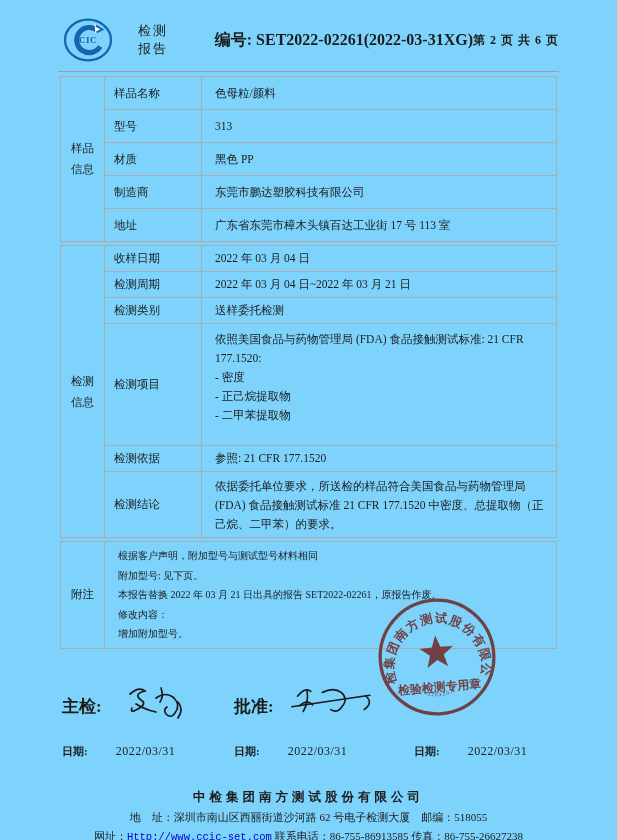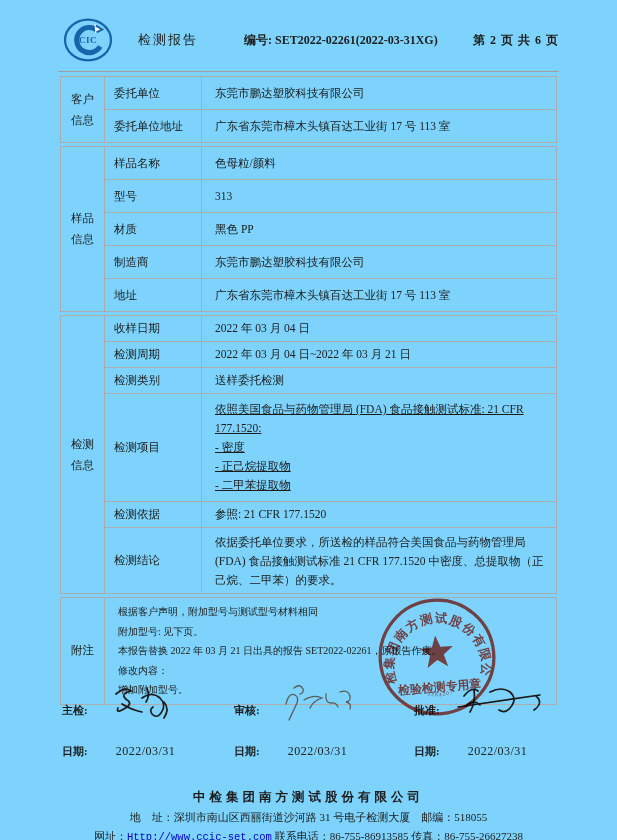--- a/index.html
+++ b/index.html
@@ -9,42 +9,42 @@
     font-family:"Liberation Serif","DejaVu Serif",serif;
     color:#1c1c1c;
   }
   .page { position:relative; width:617px; height:840px; overflow:hidden; background:#7dd3fc; }
 
   
   .hdr { position:absolute; left:62px; top:14px; width:497px; height:52px;
          display:flex; align-items:center; }
   .hdr .logo { flex:0 0 auto; }
   .hdr .title { font-size:13px; font-weight:normal; margin-left:24px; letter-spacing:2px; }
-  .hdr .no { font-size:12px; font-weight:bold; margin-left:46px; white-space:nowrap; }
+  .hdr .no { font-size:16px; font-weight:bold; margin-left:46px; white-space:nowrap; }
   .hdr .pageinfo { font-size:12px; font-weight:bold; margin-left:auto; letter-spacing:1px; white-space:nowrap; }
   .hdr-rule { position:absolute; left:58px; top:71px; width:501px; border-top:1.5px solid #9d9d9d; }
 
   
   .tables { position:absolute; left:60px; top:76px; width:497px; }
   table { border-collapse:collapse; width:100%; table-layout:fixed; margin-bottom:3px; }
   td { border:1px solid #acacac; font-size:11.5px; vertical-align:middle; }
   col.c-side { width:44px; }
   col.c-lab  { width:97px; }
   .side { text-align:center; white-space:pre-line; line-height:21px; }
   .lab  { padding-left:9px; }
   .val  { padding:3px 10px 3px 13px; white-space:pre-line; line-height:19px; }
   tr.h33 td { height:33px; }
   tr.h25 td { height:25px; }
   .notes-val { padding:4px 10px 4px 13px; white-space:pre-line; line-height:19.5px; font-size:10px; }
 
   
   .signoff { position:absolute; left:62px; top:680px; width:497px; }
   .sig-row { display:flex; align-items:flex-end; height:42px; }
   .sig-col { display:flex; align-items:flex-end; }
-  .sig-col .role { font-size:11px; font-weight:bold; white-space:nowrap; padding-bottom:4px; }
+  .sig-col .role { font-size:17px; font-weight:bold; white-space:nowrap; padding-bottom:4px; }
   .sig-c1 { width:172px; } .sig-c2 { width:180px; } .sig-c3 { width:145px; }
   .sig-art { margin-left:14px; }
   .date-row { display:flex; margin-top:22px; font-size:12px; }
   .date-col { display:flex; }
   .date-col .dlab { font-weight:bold; font-size:11px; white-space:nowrap; }
   .date-col .dval { margin-left:28px; letter-spacing:0.5px; }
   .date-c1 { width:172px; } .date-c2 { width:180px; } .date-c3 { width:145px; }
 
   
   .stamp { position:absolute; left:375px; top:595px; width:124px; height:124px;
@@ -70,39 +70,20 @@
       <text x="30" y="30" text-anchor="middle" font-size="10.5" font-weight="bold" letter-spacing="0.5" fill="#1565ad" font-family="Liberation Serif, DejaVu Serif, serif">CIC</text>
     </svg>
     <div class="title">检测报告</div>
     <div class="no"><span>编号: </span><span>SET2022-02261(2022-03-31XG)</span></div>
     <div class="pageinfo">第 2 页 共 6 页</div>
   </div>
   <div class="hdr-rule"></div>
 
   <div class="tables">
 
-    <table>
-      <colgroup>
-          <col class="c-side">
-          <col class="c-lab">
-          <col>
-        </colgroup>
-      <tbody>
-          <tr class="h33">
-        <td class="side" rowspan="2">客户
-信息</td>
-        <td class="lab">委托单位</td>
-        <td class="val">东莞市鹏达塑胶科技有限公司</td>
-      </tr>
-      <tr class="h33">
-        <td class="lab">委托单位地址</td>
-        <td class="val">广东省东莞市樟木头镇百达工业街 17 号 113 室</td>
-      </tr>
-    </tbody>
-      </table>
 
     <table>
       <colgroup>
           <col class="c-side">
           <col class="c-lab">
           <col>
         </colgroup>
       <tbody>
           <tr class="h33">
         <td class="side" rowspan="5">样品
@@ -145,21 +126,21 @@
       <tr class="h25">
         <td class="lab">检测周期</td>
         <td class="val">2022 年 03 月 04 日~2022 年 03 月 21 日</td>
       </tr>
       <tr class="h25">
         <td class="lab">检测类别</td>
         <td class="val">送样委托检测</td>
       </tr>
       <tr>
         <td class="lab">检测项目</td>
-        <td class="val" style="padding-top:6px;padding-bottom:6px;text-decoration:underline;">依照美国食品与药物管理局 (FDA) 食品接触测试标准: 21 CFR
+        <td class="val" style="padding-top:6px;padding-bottom:20px;">依照美国食品与药物管理局 (FDA) 食品接触测试标准: 21 CFR
 177.1520:
 -  密度
 -  正己烷提取物
 -  二甲苯提取物</td>
       </tr>
       <tr class="h25">
         <td class="lab">检测依据</td>
         <td class="val">参照: 21 CFR 177.1520</td>
       </tr>
       <tr>
@@ -192,33 +173,20 @@
       <div class="sig-col sig-c1">
         <span class="role">主检:</span>
         <svg class="sig-art" width="86" height="42" viewBox="0 0 86 42">
           <title>赵亮</title>
           <g fill="none" stroke="#1a1a1a" stroke-width="1.7" stroke-linecap="round">
             <path d="M14 14 q9 -8 15 -3 q-12 3 -4 9 q7 4 -5 10 q-6 3 -4 -2"></path>
             <path d="M20 24 q10 6 20 8"></path>
             <path d="M45 8 q3 8 -1 14"></path>
             <path d="M40 18 q10 -7 18 0 q7 7 1 15 q-4 6 -9 1 q-3 -4 1 -7"></path>
             <path d="M62 22 q6 7 0 16"></path>
-          </g>
-        </svg>
-      </div>
-      <div class="sig-col sig-c2">
-        <span class="role">审核:</span>
-        <svg class="sig-art" width="92" height="42" viewBox="0 0 92 42">
-          <title></title>
-          <g fill="none" stroke="#5a5a5a" stroke-width="1.3" stroke-linecap="round">
-            <path d="M12 24 q3 -12 9 -9 q4 2 2 8 l-8 17"></path>
-            <path d="M20 8 q6 -5 9 1 q1 4 -3 5"></path>
-            <path d="M30 20 q10 -6 18 -2 q-9 3 -12 10"></path>
-            <path d="M52 14 q-1 9 5 9 q5 -1 7 4"></path>
-            <path d="M66 12 q8 -3 10 4 q1 5 -4 6 q6 1 4 7"></path>
           </g>
         </svg>
       </div>
       <div class="sig-col sig-c3">
         <span class="role">批准:</span>
         <svg class="sig-art" width="96" height="42" viewBox="0 0 96 42">
           <title>徐鹏</title>
           <g fill="none" stroke="#1a1a1a" stroke-width="1.7" stroke-linecap="round">
             <path d="M10 16 q8 -10 14 -5"></path>
             <path d="M12 26 q8 -7 14 -1"></path>
@@ -258,20 +226,20 @@
     </text>
     <text x="60" y="93" text-anchor="middle" font-size="11.5" font-weight="bold" fill="#dd372c" font-family="Liberation Serif, DejaVu Serif, serif">检验检测专用章</text>
     <text font-size="4.5" fill="#dd372c" font-family="Liberation Sans, DejaVu Sans, sans-serif">
       <textPath href="#arcBottom" startOffset="50%" text-anchor="middle">1 2 6 3 2 0 7</textPath>
     </text>
   </svg>
 
   <div class="footer">
     <div class="f-company">中检集团南方测试股份有限公司</div>
     <div class="f-line">
-      <span>地　址：</span><span>深圳市南山区西丽街道沙河路 31 号电子检测大厦</span><span>　邮编：</span><span>518055</span>
+      <span>地　址：</span><span>深圳市南山区西丽街道沙河路 62 号电子检测大厦</span><span>　邮编：</span><span>518055</span>
     </div>
     <div class="f-line">
       <span>网址：</span><a class="f-link" href="#">Http://www.ccic-set.com</a><span> 联系电话：</span><span>86-755-86913585</span><span> 传真：</span><span>86-755-26627238</span>
     </div>
   </div>
 
 </div>
 
 </body></html>

